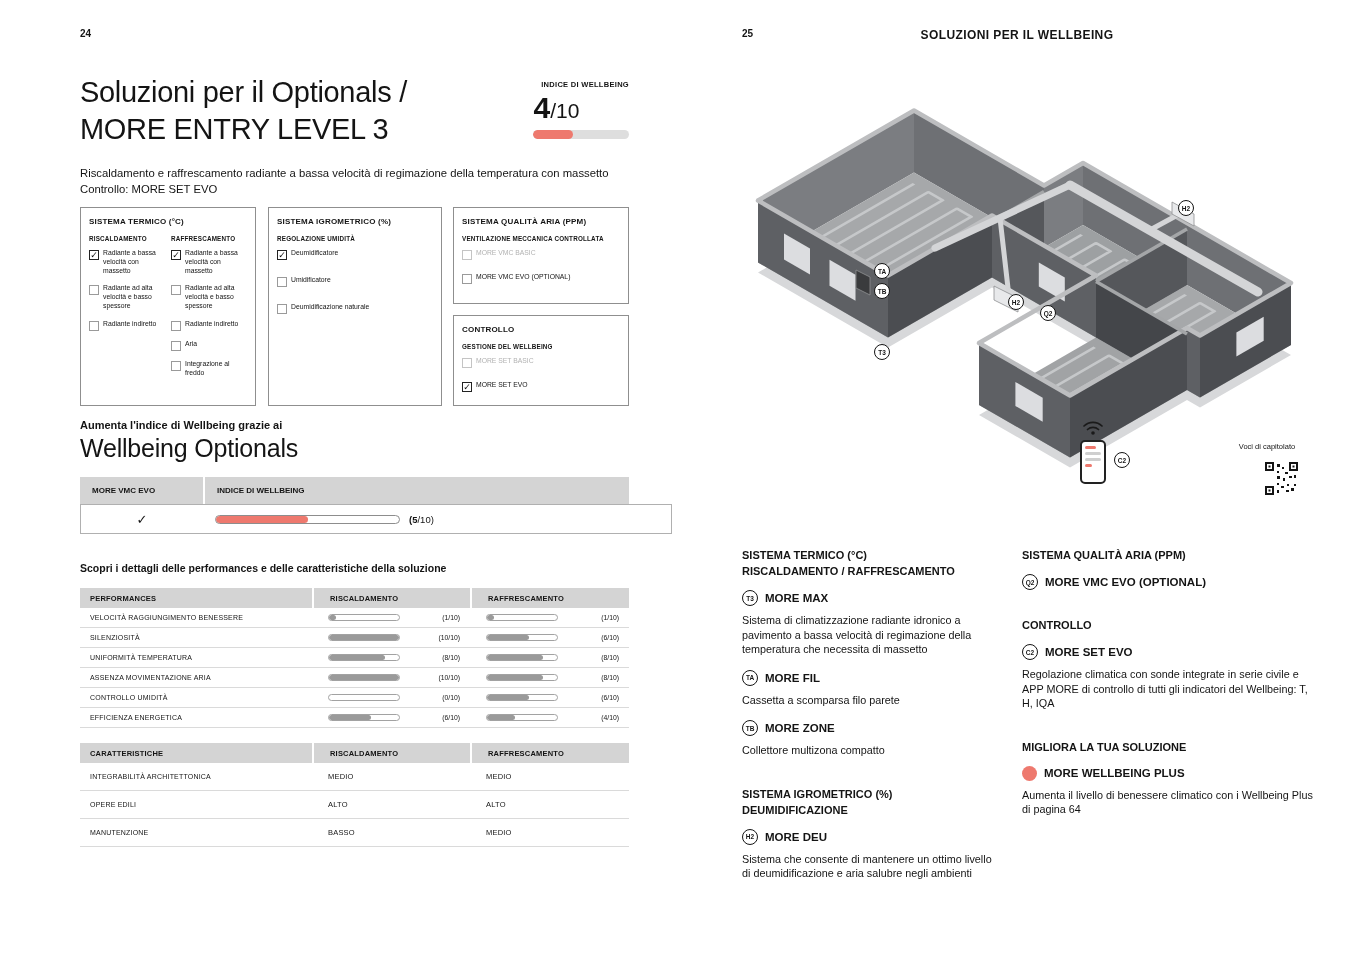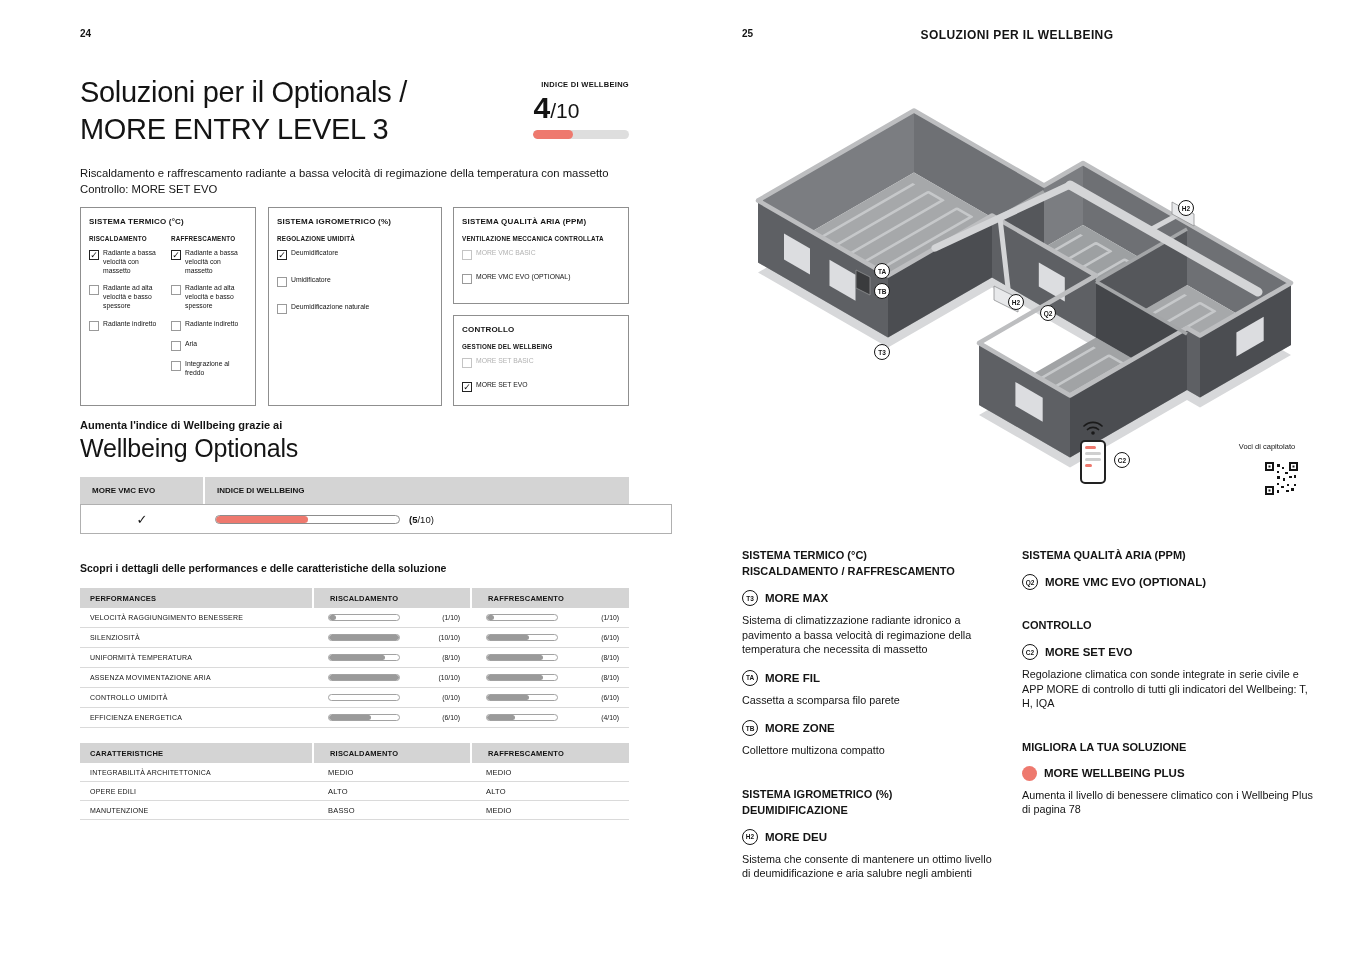--- a/index.html
+++ b/index.html
@@ -69,21 +69,21 @@
   .thead { display:grid; grid-template-columns:232px 158px 159px; height:20px; }
   .thead > div { background:#d4d4d4; font-size:7.5px; font-weight:bold; display:flex; align-items:center; padding-left:10px; letter-spacing:.2px; }
   .thead > div + div { border-left:2px solid #fff; padding-left:16px; }
   .trow { display:grid; grid-template-columns:232px 158px 159px; height:20px; align-items:center; border-bottom:1px solid #dadada; }
   .trow .c1 { font-size:7px; padding-left:10px; letter-spacing:.2px; }
   .trow .cb { display:flex; align-items:center; padding-left:16px; padding-right:10px; }
   .track { flex:none; width:72px; height:7px; border:1px solid #a2a2a2; border-radius:4px; background:#fff; overflow:hidden; }
   .track .fill-g { display:block; height:100%; border-radius:3px; background:#9a9a9a; }
   .trow .val { margin-left:auto; font-size:6.8px; }
   .trow .cv { font-size:7.5px; padding-left:16px; letter-spacing:.2px; }
-  .chars .trow { height:19px; }
+  .chars .trow { height:28px; }
 
   
   .house { position:absolute; left:0; top:0; width:678px; height:540px; }
   .house-svg { position:absolute; left:22px; top:80px; width:656px; height:460px; }
   .badge { position:absolute; width:16px; height:16px; border-radius:50%; background:#fff; border:1.5px solid #141414;
            display:flex; align-items:center; justify-content:center; font-size:6.5px; font-weight:bold; }
   .b-h2a{left:500px;top:200px} .b-ta{left:196px;top:263px} .b-tb{left:196px;top:283px}
   .b-h2b{left:330px;top:294px} .b-q2{left:362px;top:305px} .b-t3{left:196px;top:344px} .b-c2{left:436px;top:452px}
   .wifi { position:absolute; left:403px; top:419px; }
   .phone { position:absolute; left:402px; top:440px; width:26px; height:44px; border:2px solid #222; border-radius:5px; background:#fff; padding:4px 3px; }
@@ -557,17 +557,17 @@
         <span class="badge-sm">C2</span>
         <span class="item-name">MORE SET EVO</span>
       </div>
       <div class="desc">Regolazione climatica con sonde integrate in serie civile e APP MORE di controllo di tutti gli indicatori del Wellbeing: T, H, IQA</div>
       <div class="sec-gap"></div>
       <h4>MIGLIORA LA TUA SOLUZIONE</h4>
       <div class="item-row">
         <span class="dot"></span>
         <span class="item-name">MORE WELLBEING PLUS</span>
       </div>
-      <div class="desc">Aumenta il livello di benessere climatico con i Wellbeing Plus di pagina 78</div>
+      <div class="desc">Aumenta il livello di benessere climatico con i Wellbeing Plus di pagina 64</div>
     </div>
 
   </div>
 </div>
 
 </body></html>

